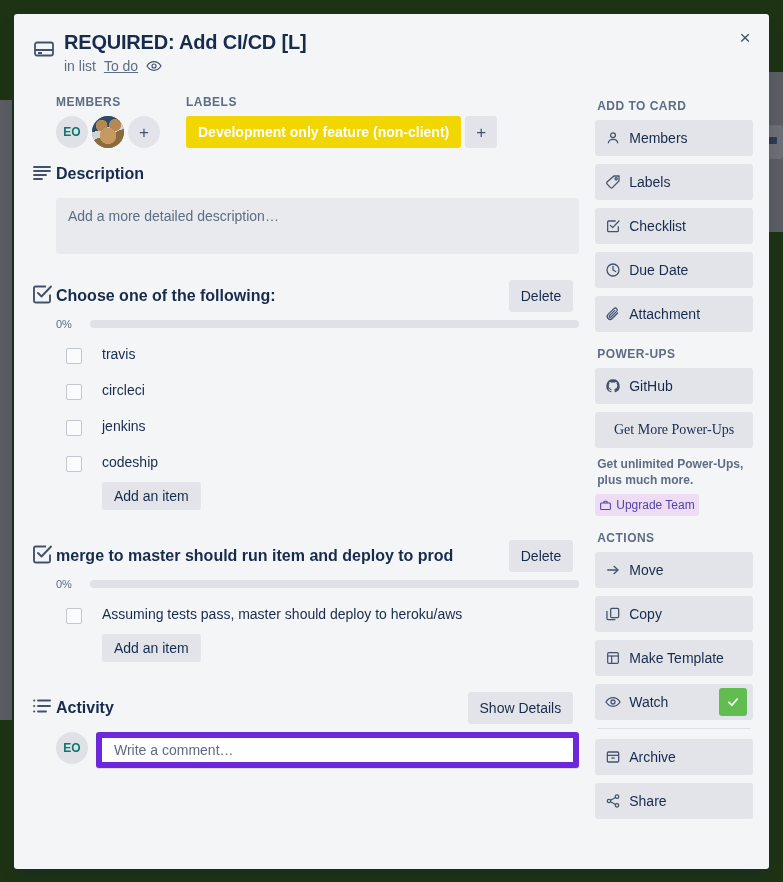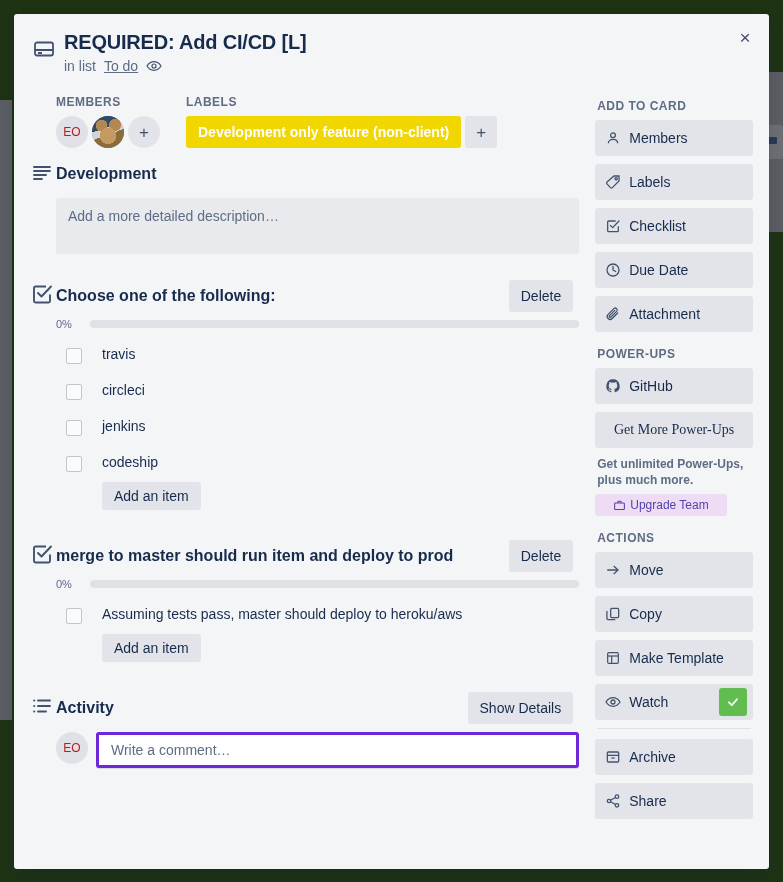--- a/index.html
+++ b/index.html
@@ -101,22 +101,22 @@
   
   .meta-row { display: flex; gap: 26px; margin: 6px 0 10px 26px; }
   .meta-h {
     font-size: 12px; font-weight: 700; color: #5e6c84;
     text-transform: uppercase; letter-spacing: .04em;
     margin: 0 0 6px 0; line-height: 16px;
   }
   .avatars { display: flex; gap: 4px; align-items: center; }
   .avatar {
     width: 32px; height: 32px; border-radius: 50%;
-    background: #dfe1e6; color: #b91c1c;
-    font-size: 12px; font-weight: 400;
+    background: #dfe1e6; color: #0f766e;
+    font-size: 12px; font-weight: 700;
     display: flex; align-items: center; justify-content: center;
     cursor: pointer; overflow: hidden;
     flex: none;
   }
   .avatar.photo { background: #8a7a5e; position: relative; }
   .avatar.photo .bg { position:absolute; inset:0; background:
       radial-gradient(circle at 50% 62%, #c59a62 0 32%, rgba(0,0,0,0) 33%),
       radial-gradient(circle at 30% 30%, #b5884f 0 18%, rgba(0,0,0,0) 19%),
       radial-gradient(circle at 72% 28%, #b5884f 0 18%, rgba(0,0,0,0) 19%),
       linear-gradient(160deg,#2f4a6b 0 38%, #cfd4d8 38% 56%, #8a6b3c 56% 100%);
@@ -210,21 +210,21 @@
     font-size: 14px; font-family: inherit;
     padding: 6px 12px; cursor: pointer;
   }
 
   
   .activity { margin-bottom: 6px; }
   .comment-row { display: flex; gap: 8px; margin-top: 8px; align-items: flex-start; }
   .comment-input {
     flex: 1;
     background: #fff;
-    border: 3px solid #6d28d9;
+    border: 6px solid #6d28d9;
     border-radius: 3px;
     height: 36px;
     padding: 8px 12px;
     font-size: 14px; font-family: inherit;
     color: #c2410c;
     box-shadow: 0 1px 0 rgba(9,30,66,.12);
   }
   .comment-input::placeholder { color: #5e6c84; }
 
   
@@ -257,21 +257,21 @@
   .side-note {
     font-size: 12px; color: #5e6c84; line-height: 16px;
     margin: 2px 0 6px 2px;
     font-weight: bold;
   }
   .upgrade-chip {
     display: inline-flex; align-items: center; gap: 4px;
     background: #eedcf5; color: #5243aa;
     border: none; border-radius: 3px;
     font-size: 12px; font-family: inherit; font-weight: 400;
-    padding: 3px 18px; cursor: pointer; line-height: 16px;
+    padding: 3px 4px; cursor: pointer; line-height: 16px;
   }
   .side-divider { height: 1px; background: #dfe1e6; margin: 6px 2px 10px 2px; }
 </style>
 </head>
 <body>
 
 <div id="root">
 
   <div class="board-list left"></div>
   <div class="board-list right"></div>
@@ -331,21 +331,21 @@
         <div class="module">
           <span class="module-icon">
             <svg viewBox="0 0 24 24" width="24" height="24" stroke="currentColor" stroke-width="1.9" stroke-linecap="round">
               <line x1="4" y1="7" x2="20" y2="7"></line>
               <line x1="4" y1="11" x2="20" y2="11"></line>
               <line x1="4" y1="15" x2="16" y2="15"></line>
               <line x1="4" y1="19" x2="12" y2="19"></line>
             </svg>
           </span>
           <div class="module-head">
-            <h2 class="module-title">Development</h2>
+            <h2 class="module-title">Description</h2>
           </div>
           <div class="desc-box">Add a more detailed description…</div>
         </div>
 
         <div class="module checklist">
           <span class="module-icon">
             <svg viewBox="0 0 24 24" width="24" height="24" fill="none" stroke="currentColor" stroke-width="1.9">
               <path d="M20 12.5V19a1.5 1.5 0 0 1-1.5 1.5h-13A1.5 1.5 0 0 1 4 19V6a1.5 1.5 0 0 1 1.5-1.5H16"></path>
               <polyline points="8,11 11.5,14.5 21,4.5" stroke-linecap="round" stroke-linejoin="round"></polyline>
             </svg>

